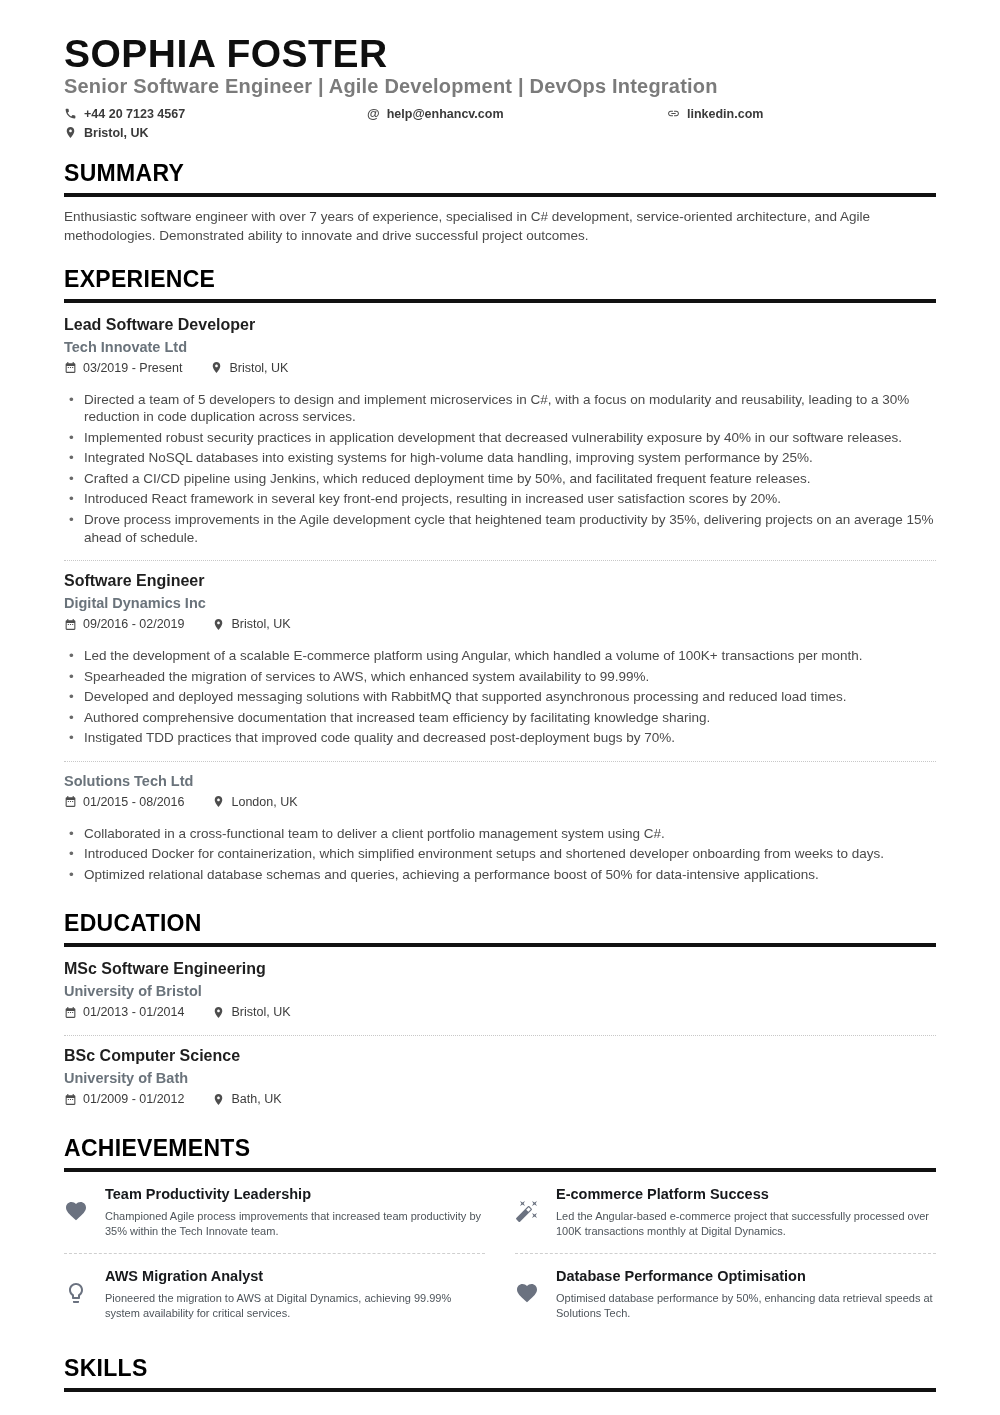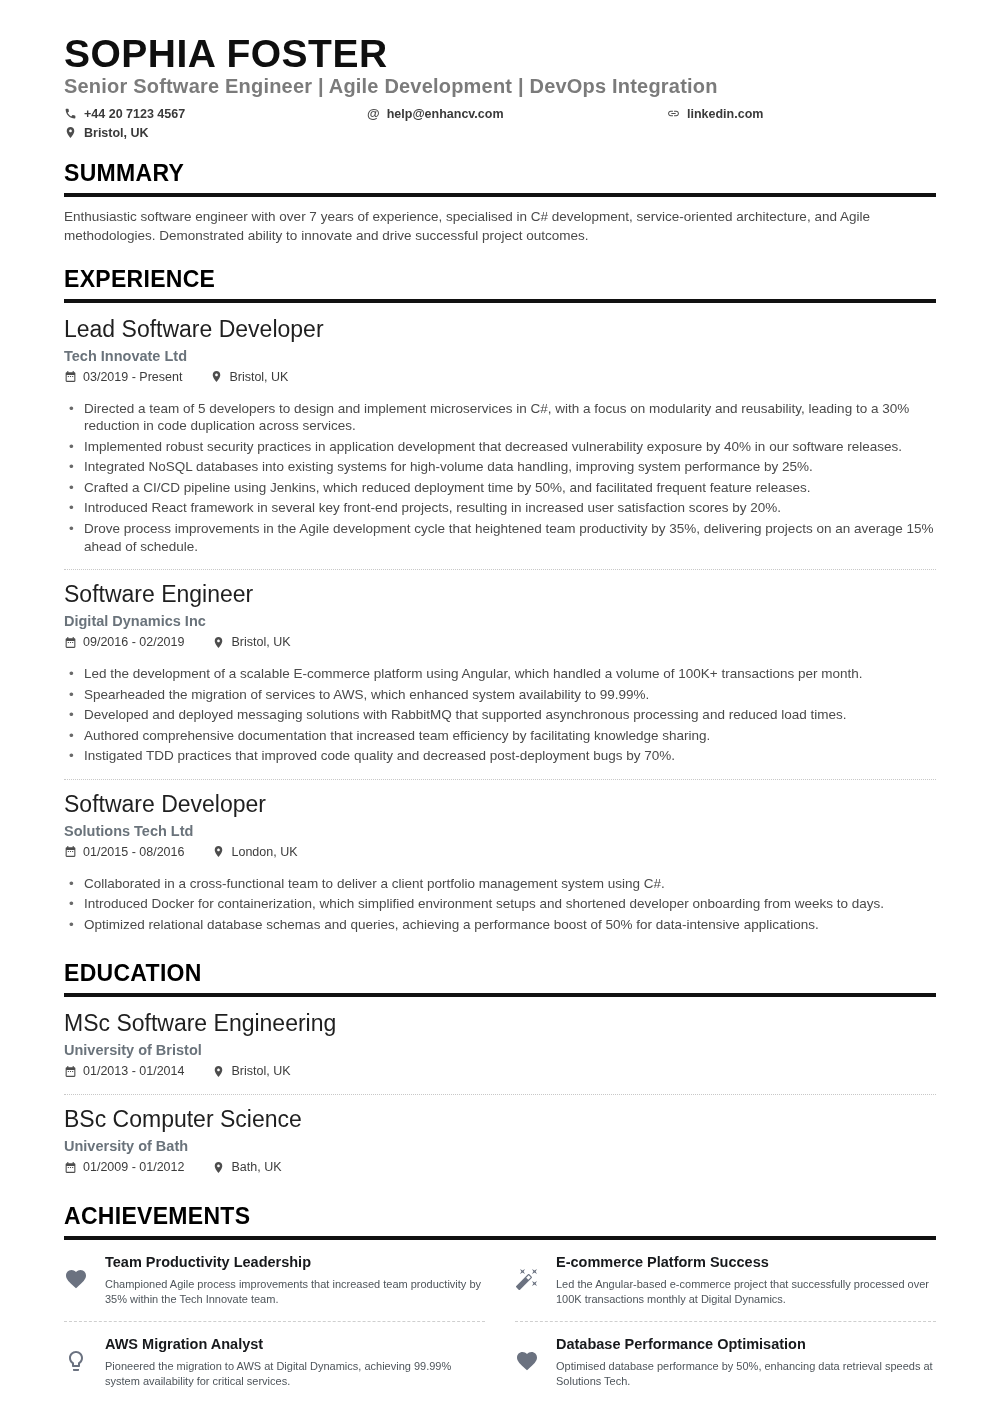--- a/index.html
+++ b/index.html
@@ -25,21 +25,21 @@
   .section { margin-top:20px; }
   .section-heading {
     font-size:23px; font-weight:800; color:#000; letter-spacing:.3px;
     border-bottom:4px solid #111; padding-bottom:6px;
   }
   .section-body { padding-top:11px; }
   .summary-text { font-size:13.5px; color:#4a4a4a; line-height:1.4; }
 
   
   .entry { padding:2px 0 4px; }
-  .entry-title { font-size:23px; font-weight:400; color:#1f1f1f; margin-bottom:5px; }
+  .entry-title { font-size:16px; font-weight:700; color:#1f1f1f; margin-bottom:5px; }
   .entry-subtitle { font-size:14.5px; font-weight:700; color:#6a737b; margin-bottom:6px; }
   .meta-row { display:flex; align-items:center; gap:28px; margin-bottom:5px; }
   .meta-item { display:flex; align-items:center; gap:6px; font-size:12.5px; font-weight:500; color:#3c3c3c; }
   .meta-item svg { width:13px; height:13px; fill:#4d4d4d; flex:0 0 13px; }
   ul.bullets { list-style:none; margin-top:16px; }
   ul.bullets li {
     position:relative; padding-left:20px; font-size:13.5px; color:#4a4a4a;
     line-height:1.3; margin-bottom:3px;
   }
   ul.bullets li::before { content:"•"; position:absolute; left:5px; top:0; color:#6a6a6a; }
@@ -150,21 +150,20 @@
           <li>Led the development of a scalable E-commerce platform using Angular, which handled a volume of 100K+ transactions per month.</li>
           <li>Spearheaded the migration of services to AWS, which enhanced system availability to 99.99%.</li>
           <li>Developed and deployed messaging solutions with RabbitMQ that supported asynchronous processing and reduced load times.</li>
           <li>Authored comprehensive documentation that increased team efficiency by facilitating knowledge sharing.</li>
           <li>Instigated TDD practices that improved code quality and decreased post-deployment bugs by 70%.</li>
         </ul>
       </div>
       <div class="entry-divider"></div>
 
       <div class="entry">
-        <div class="entry-title">Software Developer</div>
         <div class="entry-subtitle">Solutions Tech Ltd</div>
         <div class="meta-row">
           <span class="meta-item">
             <svg viewBox="0 0 24 24">
                 <path d="M9 11H7v2h2v-2zm4 0h-2v2h2v-2zm4 0h-2v2h2v-2zm2-7h-1V2h-2v2H8V2H6v2H5c-1.11 0-1.99.9-1.99 2L3 20a2 2 0 0 0 2 2h14c1.1 0 2-.9 2-2V6c0-1.1-.9-2-2-2zm0 16H5V9h14v11z"></path>
               </svg>
             <span>01/2015 - 08/2016</span>
           </span>
           <span class="meta-item">
             <svg viewBox="0 0 24 24">

